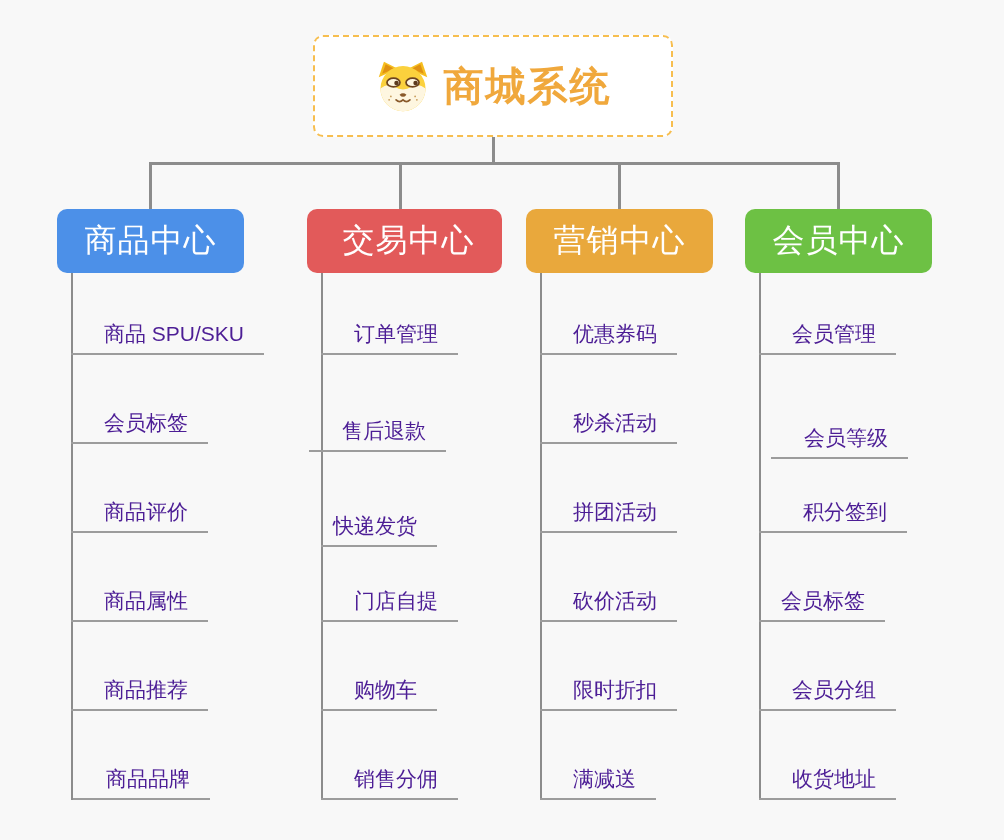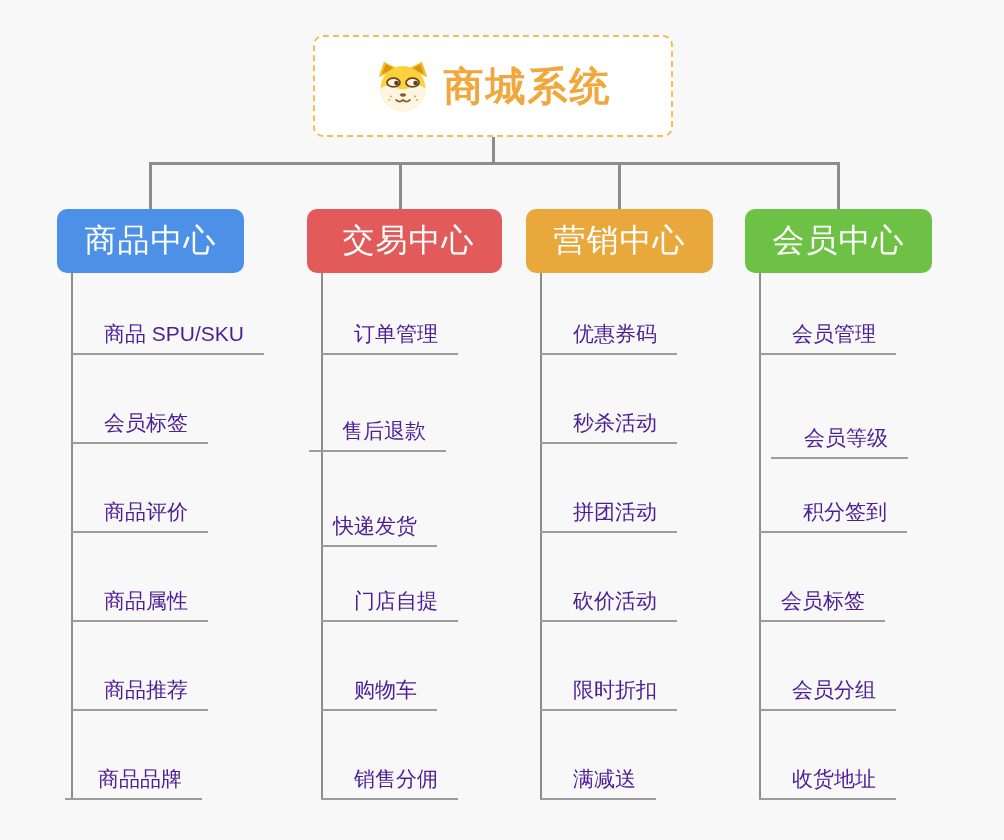--- a/index.html
+++ b/index.html
@@ -104,21 +104,21 @@
       <div class="line" style="left: 491.5px; top: 137px; width: 3px; height: 28px;"></div>
       <div class="line" style="left: 149px; top: 162px; width: 691px; height: 3px;"></div>
       <div class="line" style="left: 149px; top: 162px; width: 3px; height: 48px;"></div>
       <div class="branch-node" style="left: 57px; background: rgb(76, 144, 232);">商品中心</div>
       <div class="line" style="left: 71px; top: 273px; width: 2px; height: 527px;"></div>
       <div class="sub-topic" style="left: 71px; top: 320px;">商品 SPU/SKU</div>
       <div class="sub-topic" style="left: 71px; top: 409px;">会员标签</div>
       <div class="sub-topic" style="left: 71px; top: 498px;">商品评价</div>
       <div class="sub-topic" style="left: 71px; top: 587px;">商品属性</div>
       <div class="sub-topic" style="left: 71px; top: 676px;">商品推荐</div>
-      <div class="sub-topic" style="left: 65px; top: 765px;">商品品牌</div>
+      <div class="sub-topic" style="left: 73px; top: 765px;">商品品牌</div>
       <div class="line" style="left: 399px; top: 162px; width: 3px; height: 48px;"></div>
       <div class="branch-node" style="left: 307px; background: rgb(226, 90, 90); padding-left: 8px;">交易中心</div>
       <div class="line" style="left: 321px; top: 273px; width: 2px; height: 527px;"></div>
       <div class="sub-topic" style="left: 321px; top: 320px;">订单管理</div>
       <div class="sub-topic" style="left: 309px; top: 409px; margin-top: 8px;">售后退款</div>
       <div class="sub-topic" style="left: 321px; top: 512px; padding-left: 12px;">快递发货</div>
       <div class="sub-topic" style="left: 321px; top: 587px;">门店自提</div>
       <div class="sub-topic" style="left: 321px; top: 676px;">购物车</div>
       <div class="sub-topic" style="left: 321px; top: 765px;">销售分佣</div>
       <div class="line" style="left: 618px; top: 162px; width: 3px; height: 48px;"></div>

